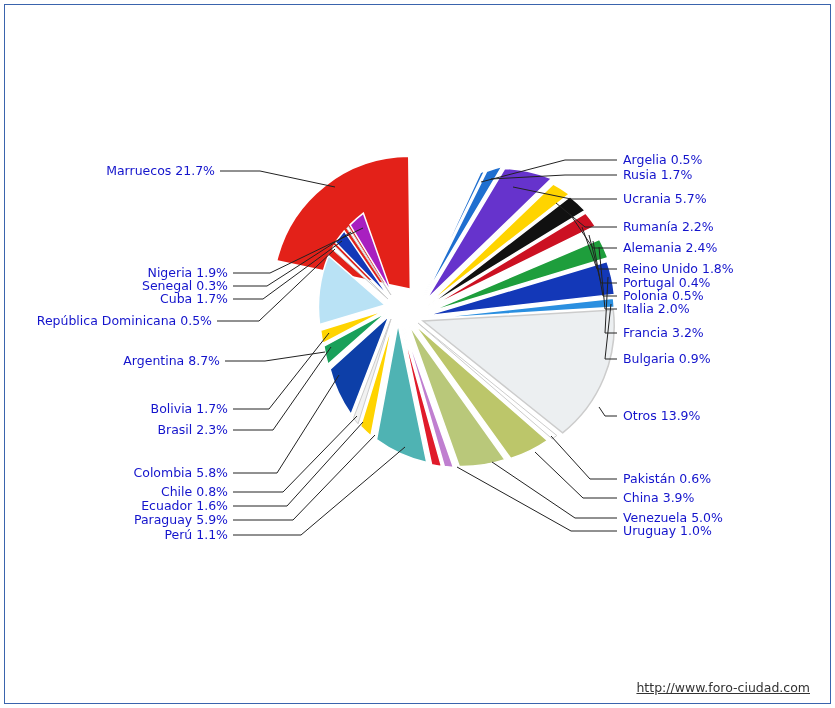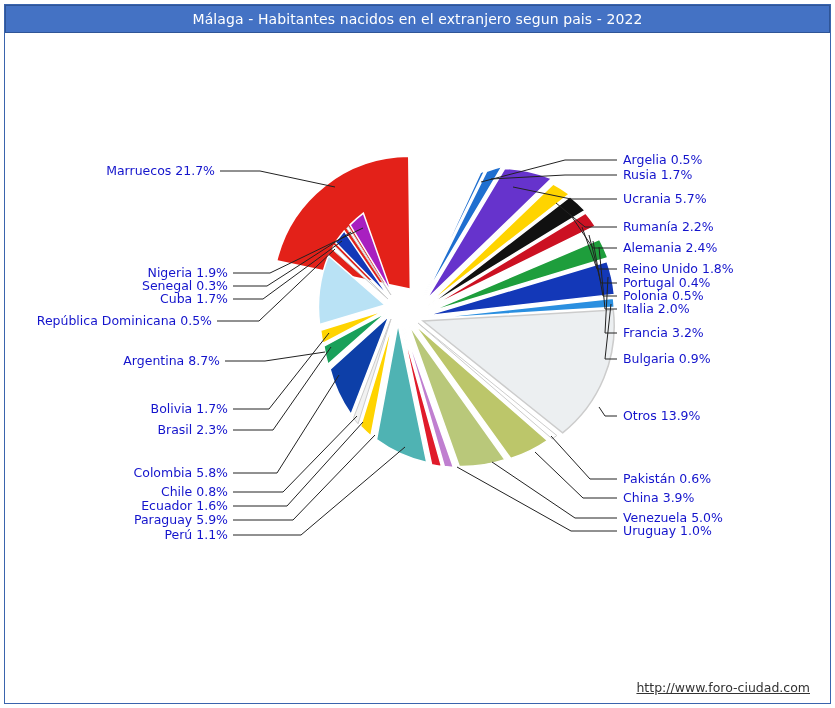--- a/index.html
+++ b/index.html
@@ -79,23 +79,20 @@
     font-family: "DejaVu Sans", sans-serif;
     text-decoration: underline;
   }
 </style>
 </head>
 <body>
 
 <div id="page">
   <div class="frame"></div>
 
-  <div class="title-bar">
-    <span class="title-text">Málaga - Habitantes nacidos en el extranjero segun pais - 2022</span>
-  </div>
 
   <div class="plot-area">
     <svg class="chart" viewBox="0 0 825 670">
 
       <g>
 
         <path d="M 404.1 252.1 L 269.9 223.4 A 137 137 0 0 1 402.5 118.6 Z" transform="translate(1.5,-9.5)" fill="#e32119" stroke="#ffffff" stroke-width="2"></path>
 
         <path d="M 409 256 L 466.4 131.6 A 137 137 0 0 1 470.9 129.6 Z" transform="translate(9,-6)" fill="#1f6fd0" stroke="#ffffff" stroke-width="1.5"></path>
 

